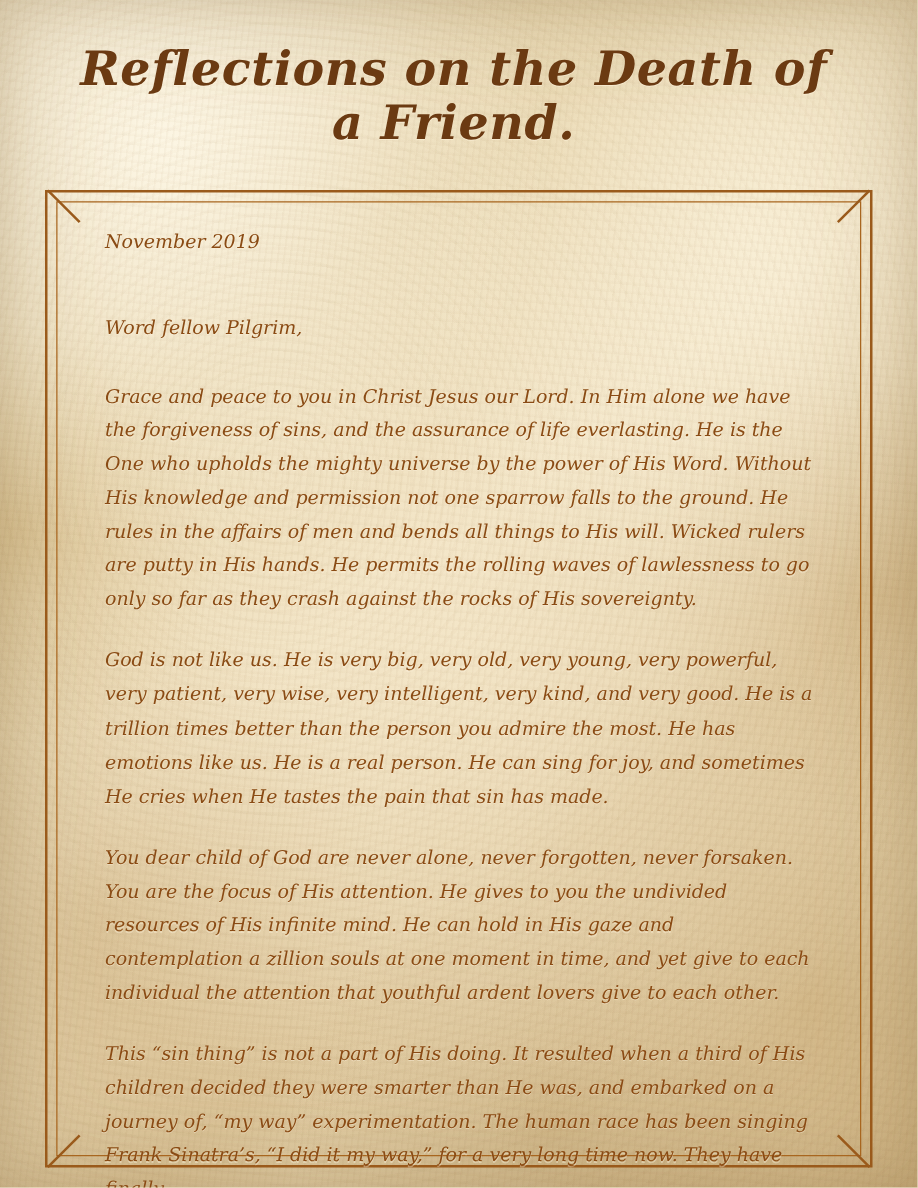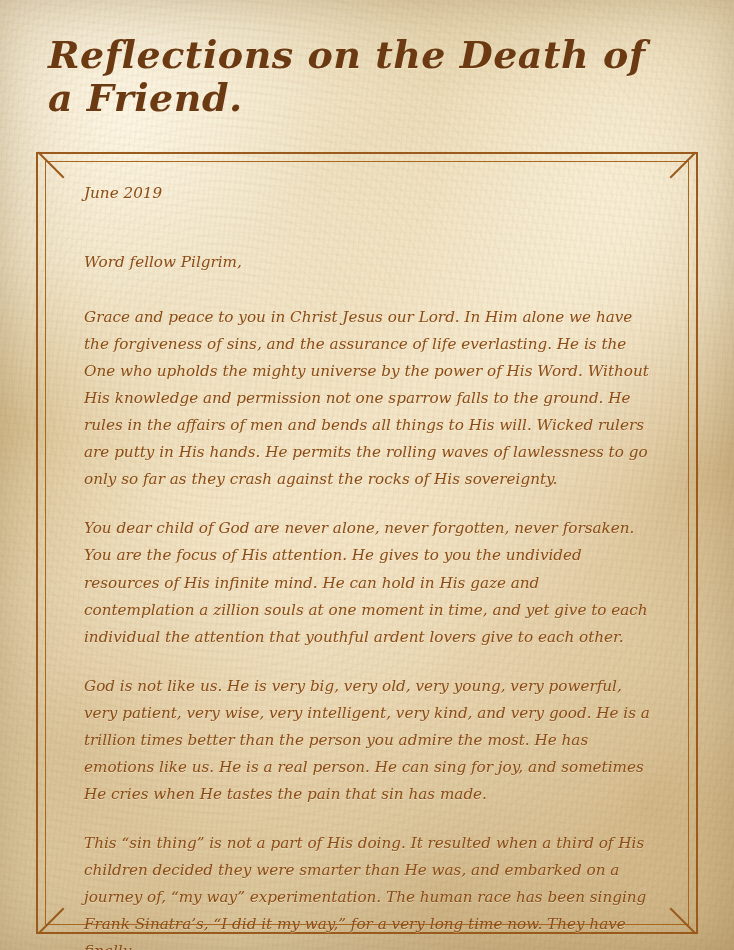--- a/index.html
+++ b/index.html
@@ -46,20 +46,21 @@
   #vignette {
     position: absolute;
     inset: 0;
     pointer-events: none;
     box-shadow: inset 0 0 90px rgba(120,88,40,0.28), inset 0 0 30px rgba(140,105,55,0.12);
   }
 
   #header {
     position: relative;
     padding: 26px 56px 0 48px;
+    text-align: center;
   }
 
   #title {
     font-family: "DejaVu Serif", serif;
     font-style: italic;
     font-size: 38px;
     line-height: 1.12;
     color: #6b3a12;
     letter-spacing: 0.5px;
     margin: 8px 0 0 0;
@@ -155,21 +156,21 @@
 
   <div id="frame">
     <div id="frame-inner"></div>
     <span class="corner corner-tl"></span>
     <span class="corner corner-tr"></span>
     <span class="corner corner-bl"></span>
     <span class="corner corner-br"></span>
   </div>
 
   <div id="letter">
-    <p class="date">June 2019</p>
+    <p class="date">November 2019</p>
     <p class="salutation">Word fellow Pilgrim,</p>
     <p>Grace and peace to you in Christ Jesus our Lord.  In Him alone we have the forgiveness of sins, and the assurance of life everlasting. He is the One who upholds the mighty universe by the power of His Word.  Without His knowledge and permission not one sparrow falls to the ground. He rules in the affairs of men and bends all things to His will. Wicked rulers are putty in His hands.  He permits the rolling waves of lawlessness to go only so far as they crash against the rocks of His sovereignty.</p>
+    <p>God is not like us. He is very big, very old, very young, very powerful, very patient, very wise, very intelligent, very kind, and very good. He is a trillion times better than the person you admire the most. He has emotions like us. He is a real person. He can sing for joy, and sometimes He cries when He tastes the pain that sin has made.</p>
     <p>You dear child of God are never alone, never forgotten, never forsaken. You are the focus of His attention. He gives to you the undivided resources of His infinite mind. He can hold in His gaze and contemplation a zillion souls at one moment in time, and yet give to each individual the attention that youthful ardent lovers give to each other.</p>
-    <p>God is not like us. He is very big, very old, very young, very powerful, very patient, very wise, very intelligent, very kind, and very good. He is a trillion times better than the person you admire the most. He has emotions like us. He is a real person. He can sing for joy, and sometimes He cries when He tastes the pain that sin has made.</p>
     <p>This “sin thing” is not a part of His doing.  It resulted when a third of His children decided they were smarter than He was, and embarked on a journey of, “my way” experimentation. The human race has been singing Frank Sinatra’s, “I did it my way,” for a very long time now. They have finally</p>
   </div>
 
 </div>
 
 </body></html>

